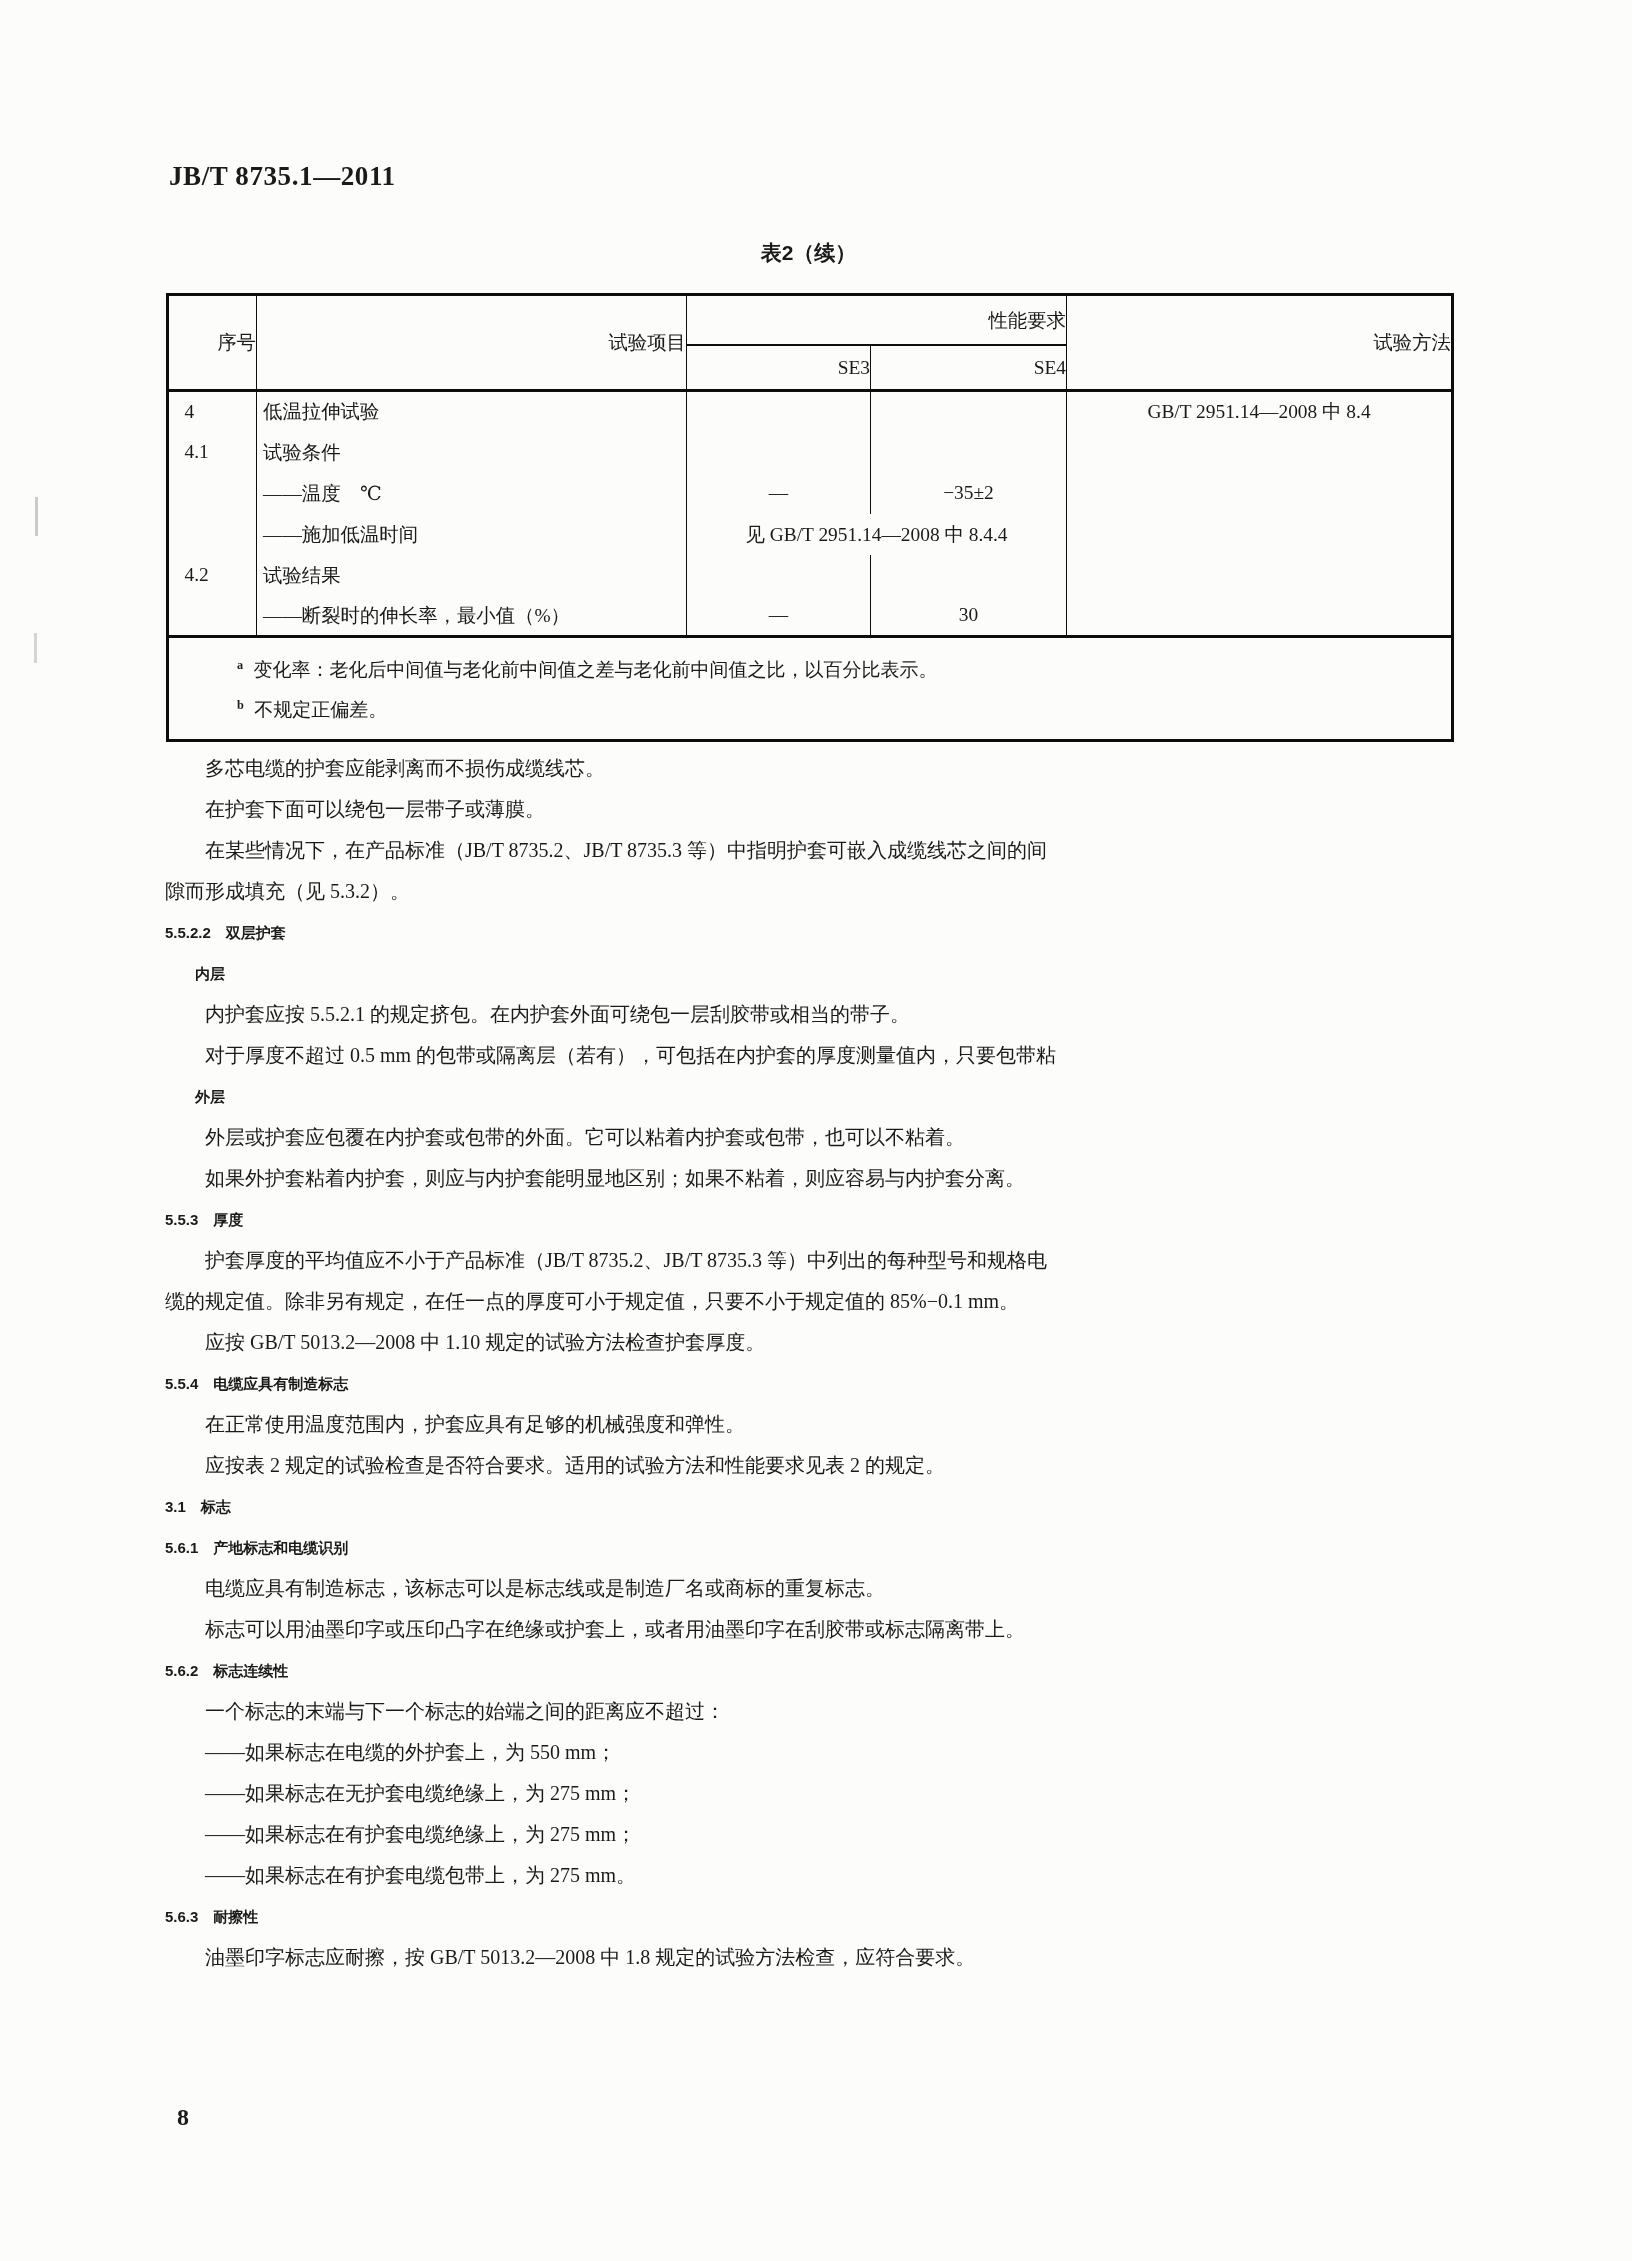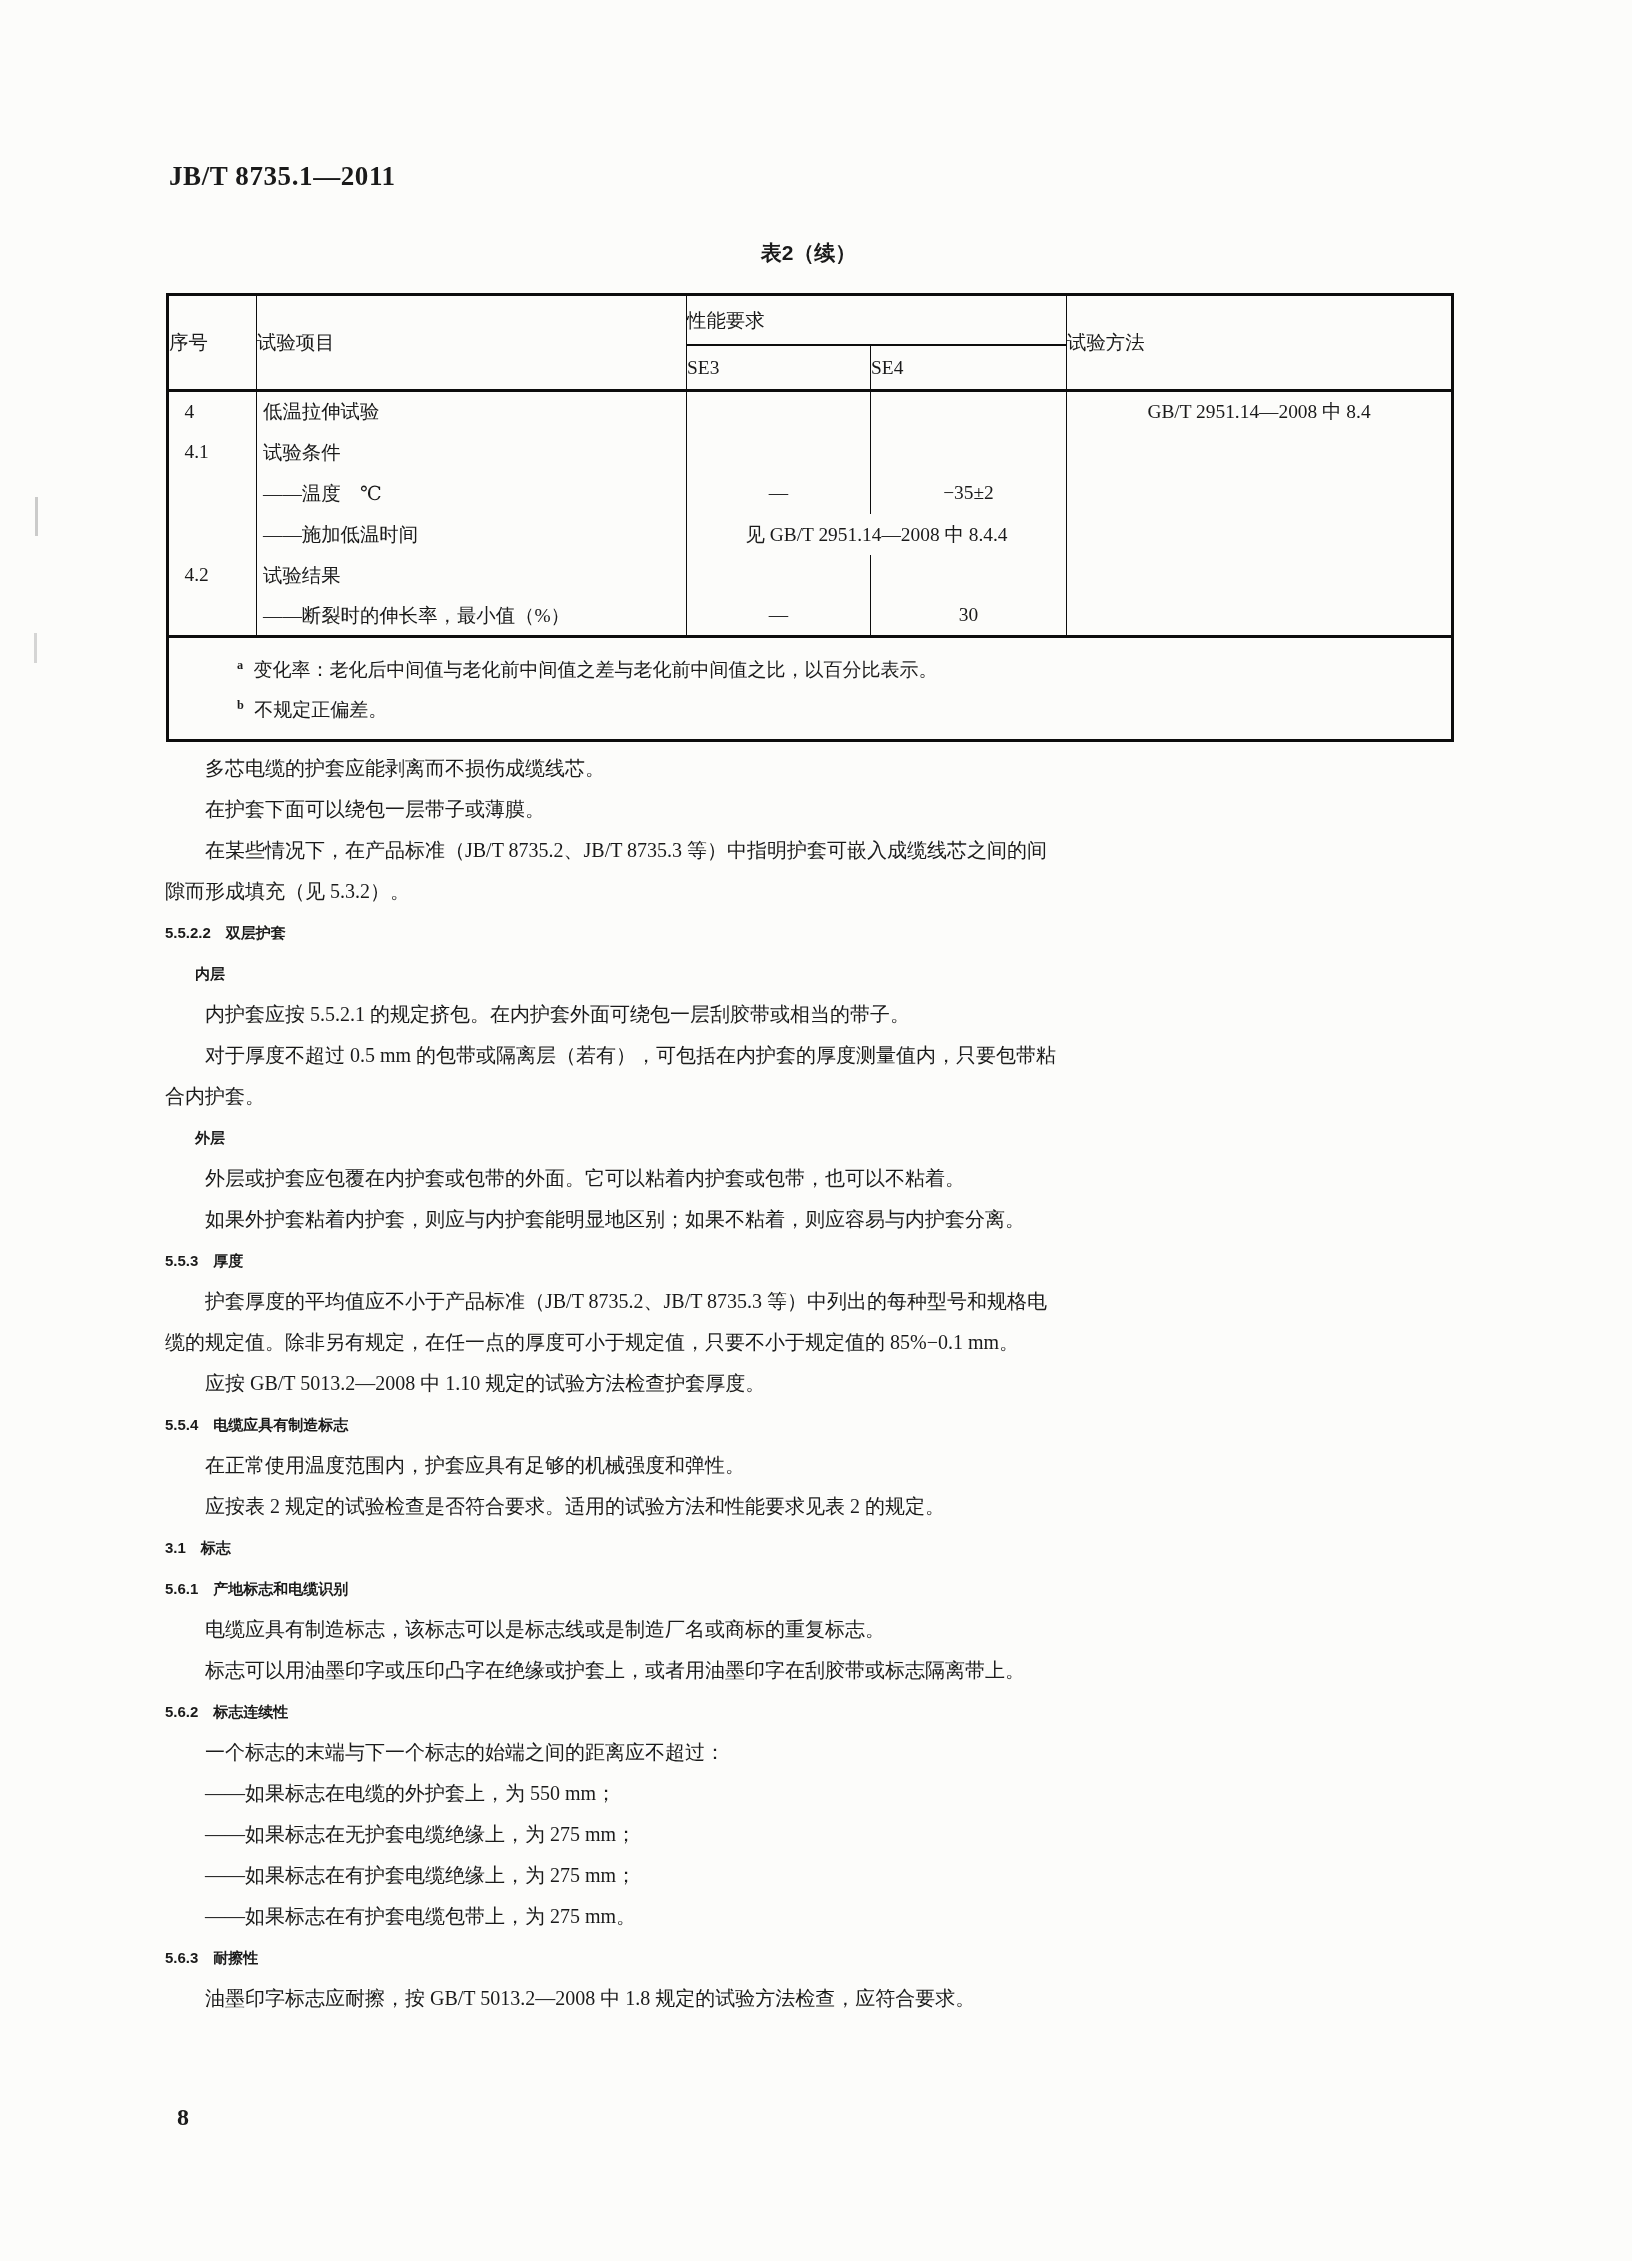--- a/index.html
+++ b/index.html
@@ -26,21 +26,21 @@
     border-collapse:collapse; table-layout:fixed;
     border:3.9px solid #0d0d0d;
     font-size:19.4px;
   }
   .spec th, .spec td {
     border-left:1.9px solid #0d0d0d; border-right:1.9px solid #0d0d0d;
     border-top:0; border-bottom:0;
     font-weight:normal; padding:0;
     vertical-align:middle;
   }
-  .spec thead th { text-align:left; }
+  .spec thead th { text-align:right; }
   .spec .rs  { border-bottom:3.9px solid #0d0d0d; }
   .spec .perfh { border-bottom:2.6px solid #0d0d0d; height:48px; }
   .spec tr.sub th { border-bottom:3.9px solid #0d0d0d; height:43px; }
   .spec tbody tr { height:41px; }
   .spec td.seq   { padding-left:15.5px; }
   .spec td.item  { padding-left:6px; }
   .spec td.se3, .spec td.se4, .spec td.spanc, .spec td.method { text-align:center;margin-left:28px; }
   .spec tfoot td {
     border-top:3.9px solid #0d0d0d;
     padding:10.3px 19.4px 11.6px 68px;
@@ -153,21 +153,20 @@
 
   <div class="content">
       <p class="para indent">多芯电缆的护套应能剥离而不损伤成缆线芯。</p>
       <p class="para indent">在护套下面可以绕包一层带子或薄膜。</p>
       <p class="para indent">在某些情况下，在产品标准（JB/T 8735.2、JB/T 8735.3 等）中指明护套可嵌入成缆线芯之间的间</p>
       <p class="para">隙而形成填充（见 5.3.2）。</p>
       <p class="para hd">5.5.2.2　双层护套</p>
       <p class="para hd indent">内层</p>
       <p class="para indent">内护套应按 5.5.2.1 的规定挤包。在内护套外面可绕包一层刮胶带或相当的带子。</p>
       <p class="para indent">对于厚度不超过 0.5 mm 的包带或隔离层（若有），可包括在内护套的厚度测量值内，只要包带粘</p>
-      <p class="para">合内护套。</p>
       <p class="para hd indent">外层</p>
       <p class="para indent">外层或护套应包覆在内护套或包带的外面。它可以粘着内护套或包带，也可以不粘着。</p>
       <p class="para indent">如果外护套粘着内护套，则应与内护套能明显地区别；如果不粘着，则应容易与内护套分离。</p>
       <p class="para hd">5.5.3　厚度</p>
       <p class="para indent">护套厚度的平均值应不小于产品标准（JB/T 8735.2、JB/T 8735.3 等）中列出的每种型号和规格电</p>
       <p class="para">缆的规定值。除非另有规定，在任一点的厚度可小于规定值，只要不小于规定值的 85%−0.1 mm。</p>
       <p class="para indent">应按 GB/T 5013.2—2008 中 1.10 规定的试验方法检查护套厚度。</p>
       <p class="para hd">5.5.4　电缆应具有制造标志</p>
       <p class="para indent">在正常使用温度范围内，护套应具有足够的机械强度和弹性。</p>
       <p class="para indent">应按表 2 规定的试验检查是否符合要求。适用的试验方法和性能要求见表 2 的规定。</p>

